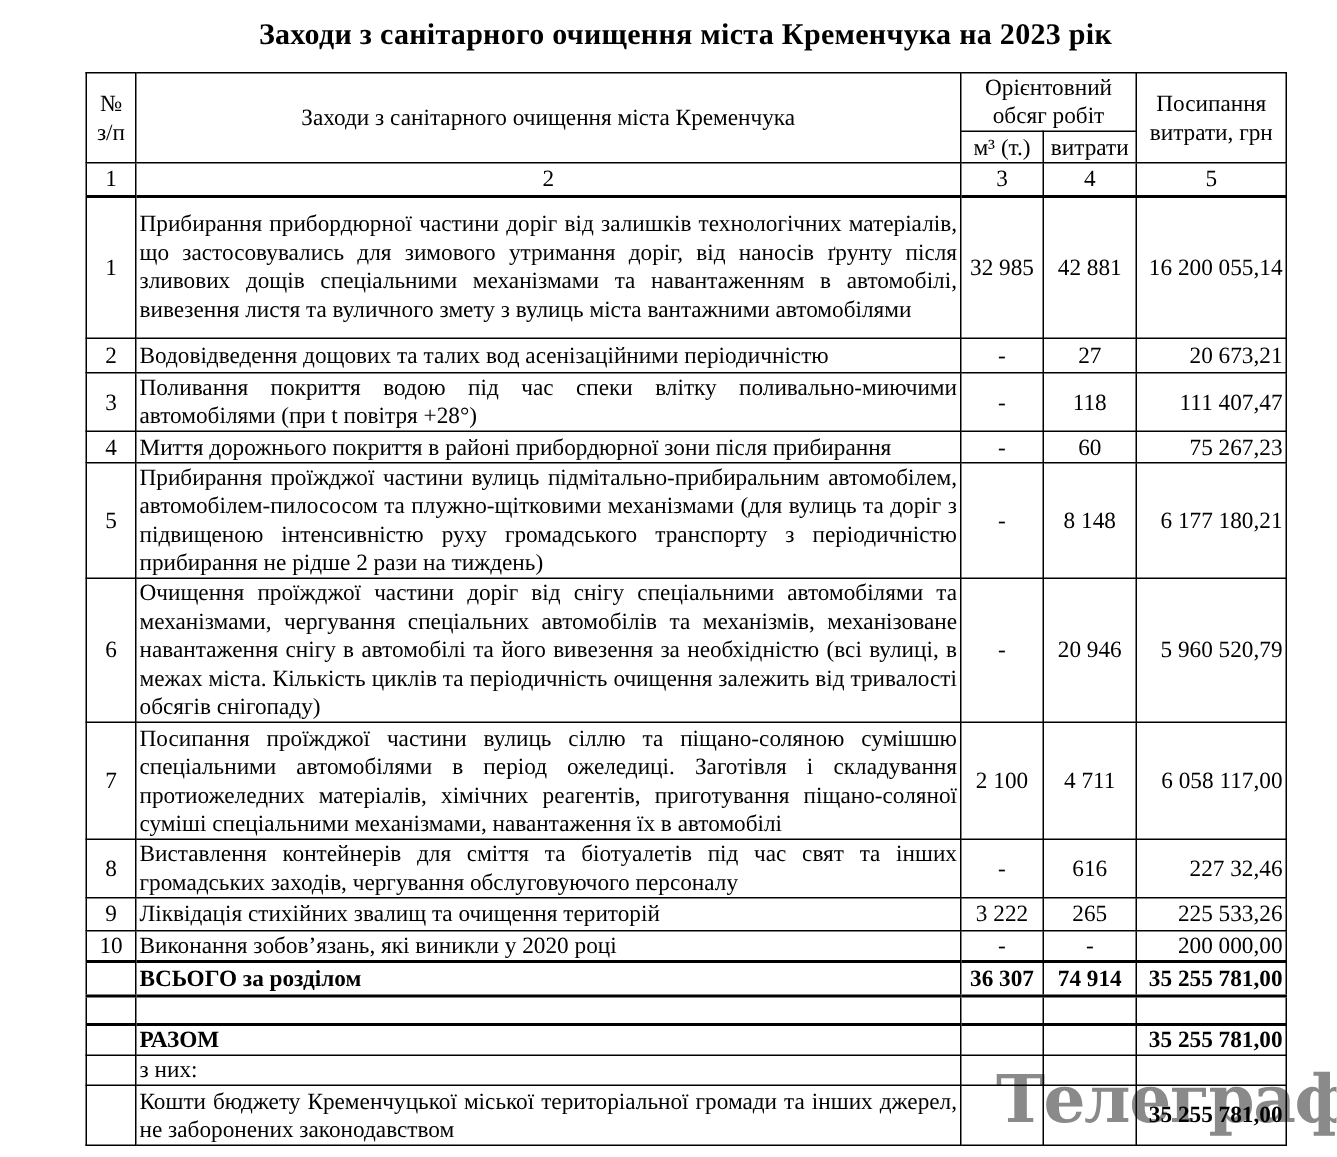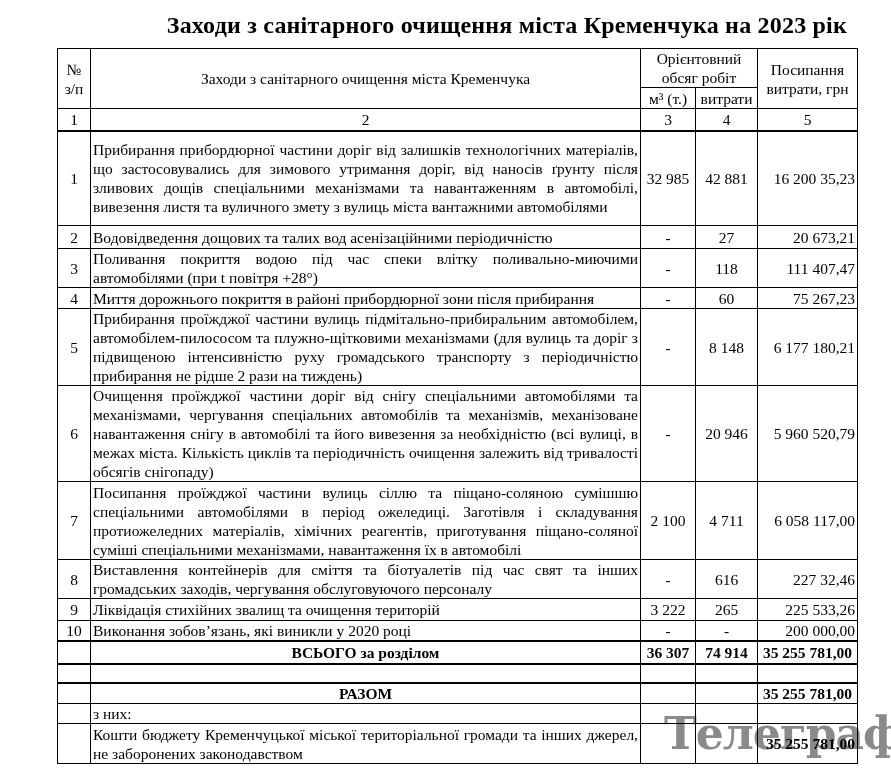--- a/index.html
+++ b/index.html
@@ -1,40 +1,40 @@
 <!DOCTYPE html>
 <html><head>
 <meta charset="utf-8">
 <style>
   html,body{margin:0;padding:0;}
   body{
     width:891px;height:771px;position:relative;background:#ffffff;
     font-family:"Liberation Serif", serif;color:#000;overflow:hidden;
   }
   .title{
-    position:absolute;left:47px;top:12px;width:800px;
-    text-align:right;font-size:24px;font-weight:bold;letter-spacing:.2px;
+    position:absolute;left:57px;top:12px;width:800px;
+    text-align:center;font-size:20px;font-weight:bold;letter-spacing:.2px;
   }
   table.doc{
     position:absolute;left:57px;top:48px;width:800px;
     border-collapse:collapse;table-layout:fixed;
   }
   table.doc td{
     border:1px solid #000;
     font-size:15.5px;line-height:19px;
     vertical-align:middle;overflow:hidden;
     padding:0 2px;
   }
   td.c{text-align:center;}
   td.j{text-align:justify;padding:1px 4px 1px 5px;}
   td.l{text-align:left;padding:1px 4px 1px 5px;}
   td.r{text-align:right;padding-right:5px;}
   .b{font-weight:bold;}
   .hdr{text-align:center;font-size:15.5px;}
-  tr.bt2 td{border-top:2px solid #000;text-align:center;}
+  tr.bt2 td{border-top:2px solid #000;}
   tr.bb2 td{border-bottom:2px solid #000;}
   .watermark{
     position:absolute;left:664px;top:708px;z-index:5;
     font-family:"DejaVu Serif", serif;font-weight:bold;
     font-size:44px;line-height:52px;letter-spacing:-1px;white-space:nowrap;
     mix-blend-mode:multiply;pointer-events:none;
   }
   .watermark .soft{vertical-align:baseline;}
   .pre{white-space:pre-line;}
 </style>
@@ -70,21 +70,21 @@
     <td class="c">3</td>
     <td class="c">4</td>
     <td class="c">5</td>
   </tr>
 
   <tr style="height:95px">
     <td class="c">1</td>
     <td class="j">Прибирання прибордюрної частини доріг від залишків технологічних матеріалів, що застосовувались для зимового утримання доріг, від наносів ґрунту після зливових дощів спеціальними механізмами та навантаженням в автомобілі, вивезення листя та вуличного змету з вулиць міста вантажними автомобілями</td>
     <td class="c">32 985</td>
     <td class="c">42 881</td>
-    <td class="r">16 200 35,23</td>
+    <td class="r">16 200 055,14</td>
   </tr>
   <tr style="height:23px">
     <td class="c">2</td>
     <td class="l">Водовідведення дощових та талих вод асенізаційними періодичністю</td>
     <td class="c">-</td>
     <td class="c">27</td>
     <td class="r">20 673,21</td>
   </tr>
   <tr style="height:39px">
     <td class="c">3</td>

